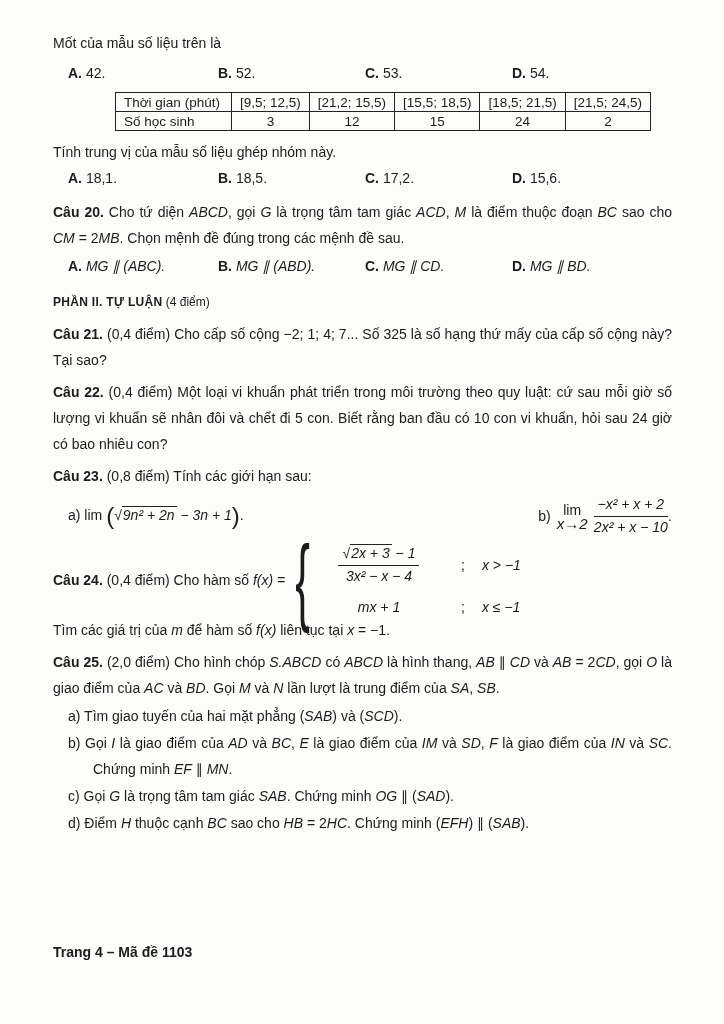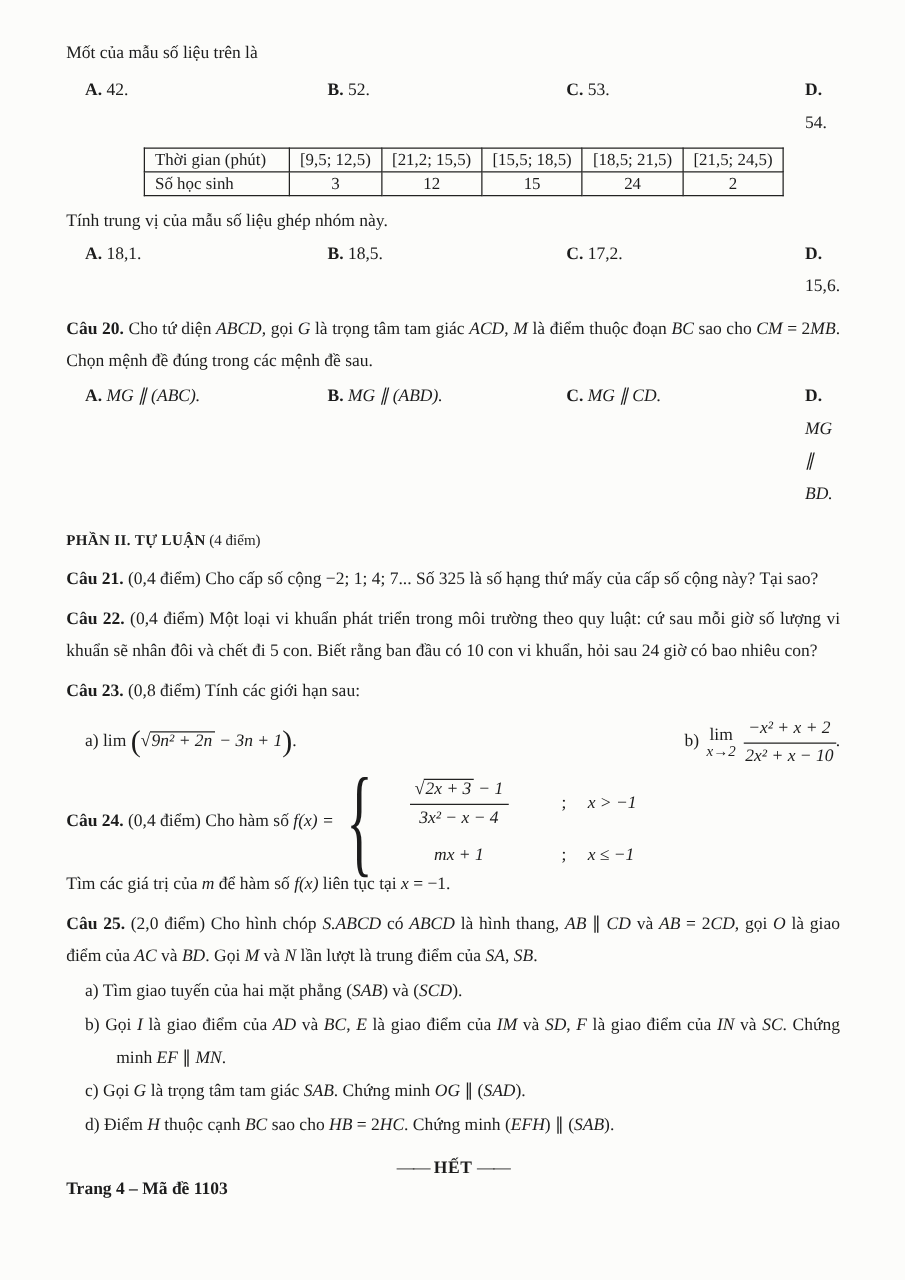--- a/index.html
+++ b/index.html
@@ -4,31 +4,31 @@
 <style>
   * { box-sizing: border-box; }
   html, body { margin: 0; padding: 0; }
   body { width: 724px; background: #e9e9e7; }
   .page {
     position: relative;
     width: 724px; height: 1024px;
     margin: 0 auto;
     background: #fcfcfa;
     color: #1c1c1c;
-    font-family: Liberation Serif, serif;
+    font-family: Liberation Sans, sans-serif;
     font-size: 14px;
     padding: 30px 52px 0 53px;
     overflow: hidden;
   }
   .p { margin: 0; line-height: 26px; text-align: justify; }
   .qlabel { font-weight: bold; }
   .i { font-style: italic; }
   .mi { font-style: italic; }
 
-  .opts { display: grid; grid-template-columns: 150px 147px 147px 1fr; padding-left: 15px; line-height: 26px; gap: 44px; }
+  .opts { display: grid; grid-template-columns: 150px 147px 147px 1fr; padding-left: 15px; line-height: 26px; }
   .opt .ol { font-weight: bold; }
 
   .ftable { border-collapse: collapse; margin: 2px 0 8px 62px; }
   .ftable td { border: 1.6px solid #222; height: 19px; padding: 0 8px; text-align: center; font-size: 13.5px; white-space: nowrap; }
   .ftable td.lbl { text-align: left; min-width: 116px; }
 
   .part-head { line-height: 26px; margin: 0 0 6px 0; font-size: 12px; text-align: left; }
   .part-head .hb { font-weight: bold; letter-spacing: .3px; }
 
   .mb2 { margin-bottom: 2px; } .mb4 { margin-bottom: 4px; } .mb6 { margin-bottom: 6px; }
@@ -37,21 +37,21 @@
   .limits-row { display: flex; align-items: center; margin: 4px 0 6px 0; min-height: 46px; }
   .lim-a { margin-left: 15px; white-space: nowrap; }
   .lim-b { margin-left: auto; display: inline-flex; align-items: center; white-space: nowrap; }
 
   .frac { display: inline-block; text-align: center; vertical-align: middle; line-height: 1.25; }
   .frac .num { display: block; border-bottom: 1.3px solid #222; padding: 0 4px 2px 4px; }
   .frac .den { display: block; padding-top: 2px; }
 
   .limstack { display: inline-block; text-align: center; vertical-align: middle; margin-right: 6px; }
   .limstack .w { display: block; line-height: 15px; }
-  .limstack .s { display: block; font-size: 12px; line-height: 11px; font-style: italic; }
+  .limstack .s { display: block; font-size: 15px; line-height: 11px; font-style: italic; }
 
   .sqrt { white-space: nowrap; }
   .sqrt .sg { font-style: normal; }
   .sqrt .rad { border-top: 1.3px solid #222; padding: 0 2px 0 1px; }
 
   .bigp { font-size: 24px; font-weight: 300; vertical-align: -4px; line-height: 1; font-style: normal; }
 
   .q24-row { display: flex; align-items: center; margin: 2px 0 2px 0; }
   .brace { display: inline-block; font-size: 44px; font-weight: 300; transform: scaleY(2.2); margin: 0 4px 0 10px; line-height: 1; }
   .cases { display: grid; grid-template-columns: auto 14px auto; column-gap: 12px; row-gap: 14px; align-items: center; }
@@ -159,17 +159,16 @@
   </div>
   <p class="p mb6"><span>Tìm các giá trị của </span><span class="i">m</span><span> để hàm số </span><span class="i">f(x)</span><span> liên tục tại </span><span class="i">x</span><span> = −1.</span></p>
 
   <p class="p mb2"><span class="qlabel">Câu 25.</span> <span><span>(2,0 điểm) Cho hình chóp </span><span class="i">S.ABCD</span><span> có </span><span class="i">ABCD</span><span> là hình thang, </span><span class="i">AB</span><span> ∥ </span><span class="i">CD</span><span> và </span><span class="i">AB</span><span> = 2</span><span class="i">CD</span><span>, gọi </span><span class="i">O</span><span> là giao điểm của </span><span class="i">AC</span><span> và </span><span class="i">BD</span><span>. Gọi </span><span class="i">M</span><span> và </span><span class="i">N</span><span> lần lượt là trung điểm của </span><span class="i">SA</span><span>, </span><span class="i">SB</span><span>.</span></span></p>
 
   <div class="item"><span>a)</span> <span><span>Tìm giao tuyến của hai mặt phẳng (</span><span class="i">SAB</span><span>) và (</span><span class="i">SCD</span><span>).</span></span></div>
   <div class="item"><span>b)</span> <span><span>Gọi </span><span class="i">I</span><span> là giao điểm của </span><span class="i">AD</span><span> và </span><span class="i">BC</span><span>, </span><span class="i">E</span><span> là giao điểm của </span><span class="i">IM</span><span> và </span><span class="i">SD</span><span>, </span><span class="i">F</span><span> là giao điểm của </span><span class="i">IN</span><span> và </span><span class="i">SC</span><span>. Chứng minh </span><span class="i">EF</span><span> ∥ </span><span class="i">MN</span><span>.</span></span></div>
   <div class="item"><span>c)</span> <span><span>Gọi </span><span class="i">G</span><span> là trọng tâm tam giác </span><span class="i">SAB</span><span>. Chứng minh </span><span class="i">OG</span><span> ∥ (</span><span class="i">SAD</span><span>).</span></span></div>
   <div class="item"><span>d)</span> <span><span>Điểm </span><span class="i">H</span><span> thuộc cạnh </span><span class="i">BC</span><span> sao cho </span><span class="i">HB</span><span> = 2</span><span class="i">HC</span><span>. Chứng minh (</span><span class="i">EFH</span><span>) ∥ (</span><span class="i">SAB</span><span>).</span></span></div>
 
-  <p class="p end-line"><span class="dash">——</span> <span class="hb">HẾT</span> <span class="dash">——</span></p>
 
   <div class="footer">Trang 4 – Mã đề 1103</div>
 
 </div>
 
 </body></html>

